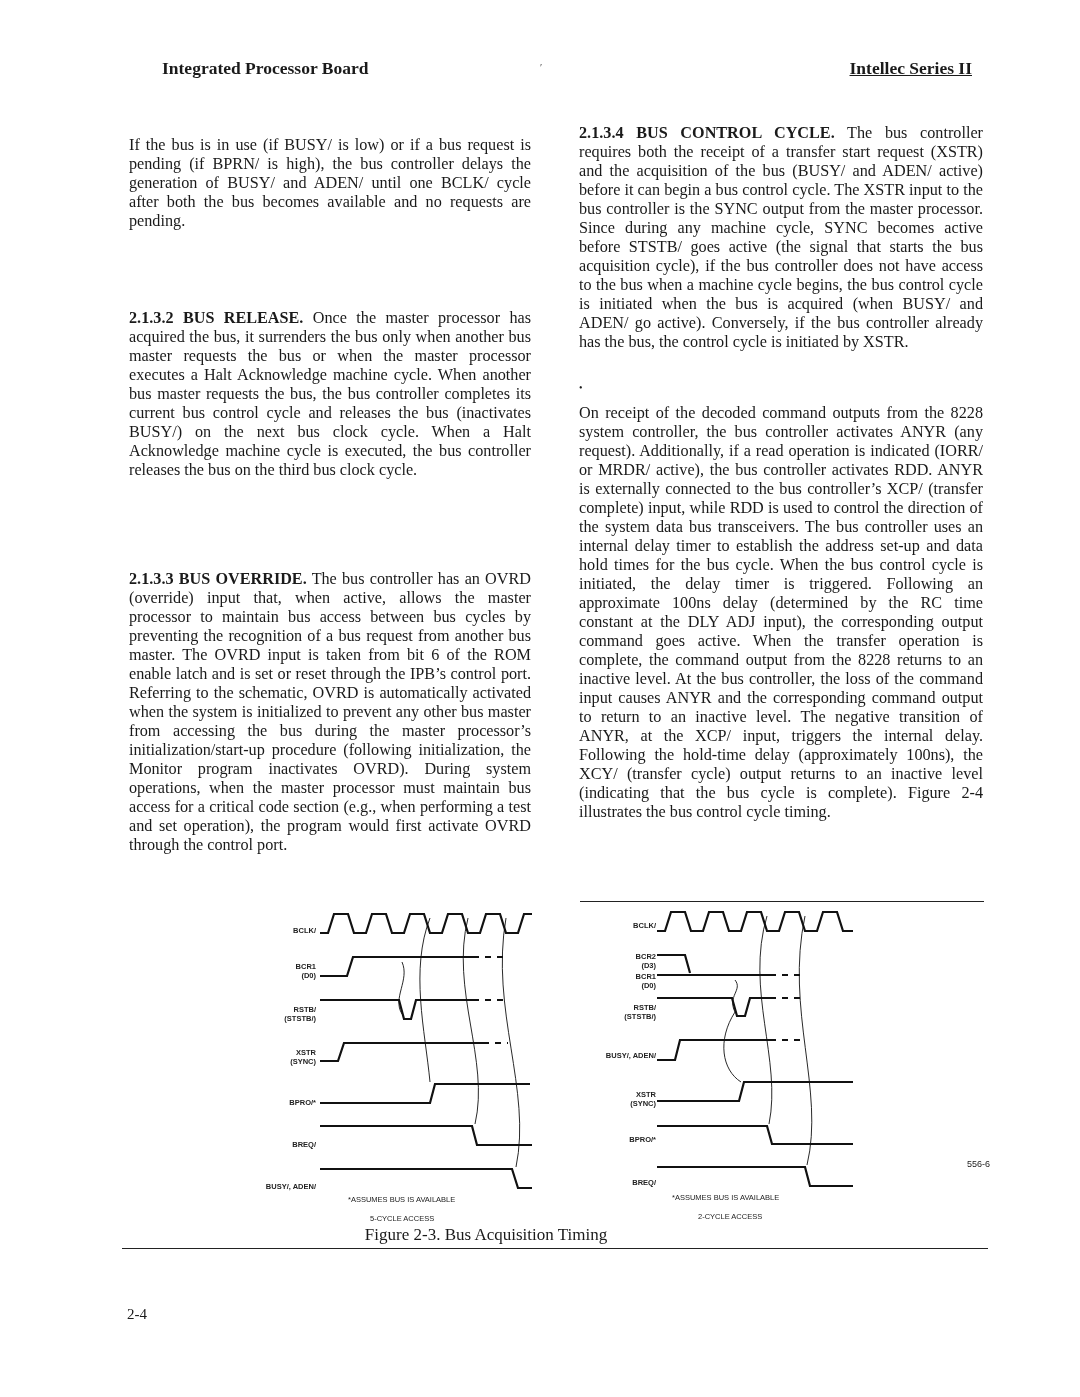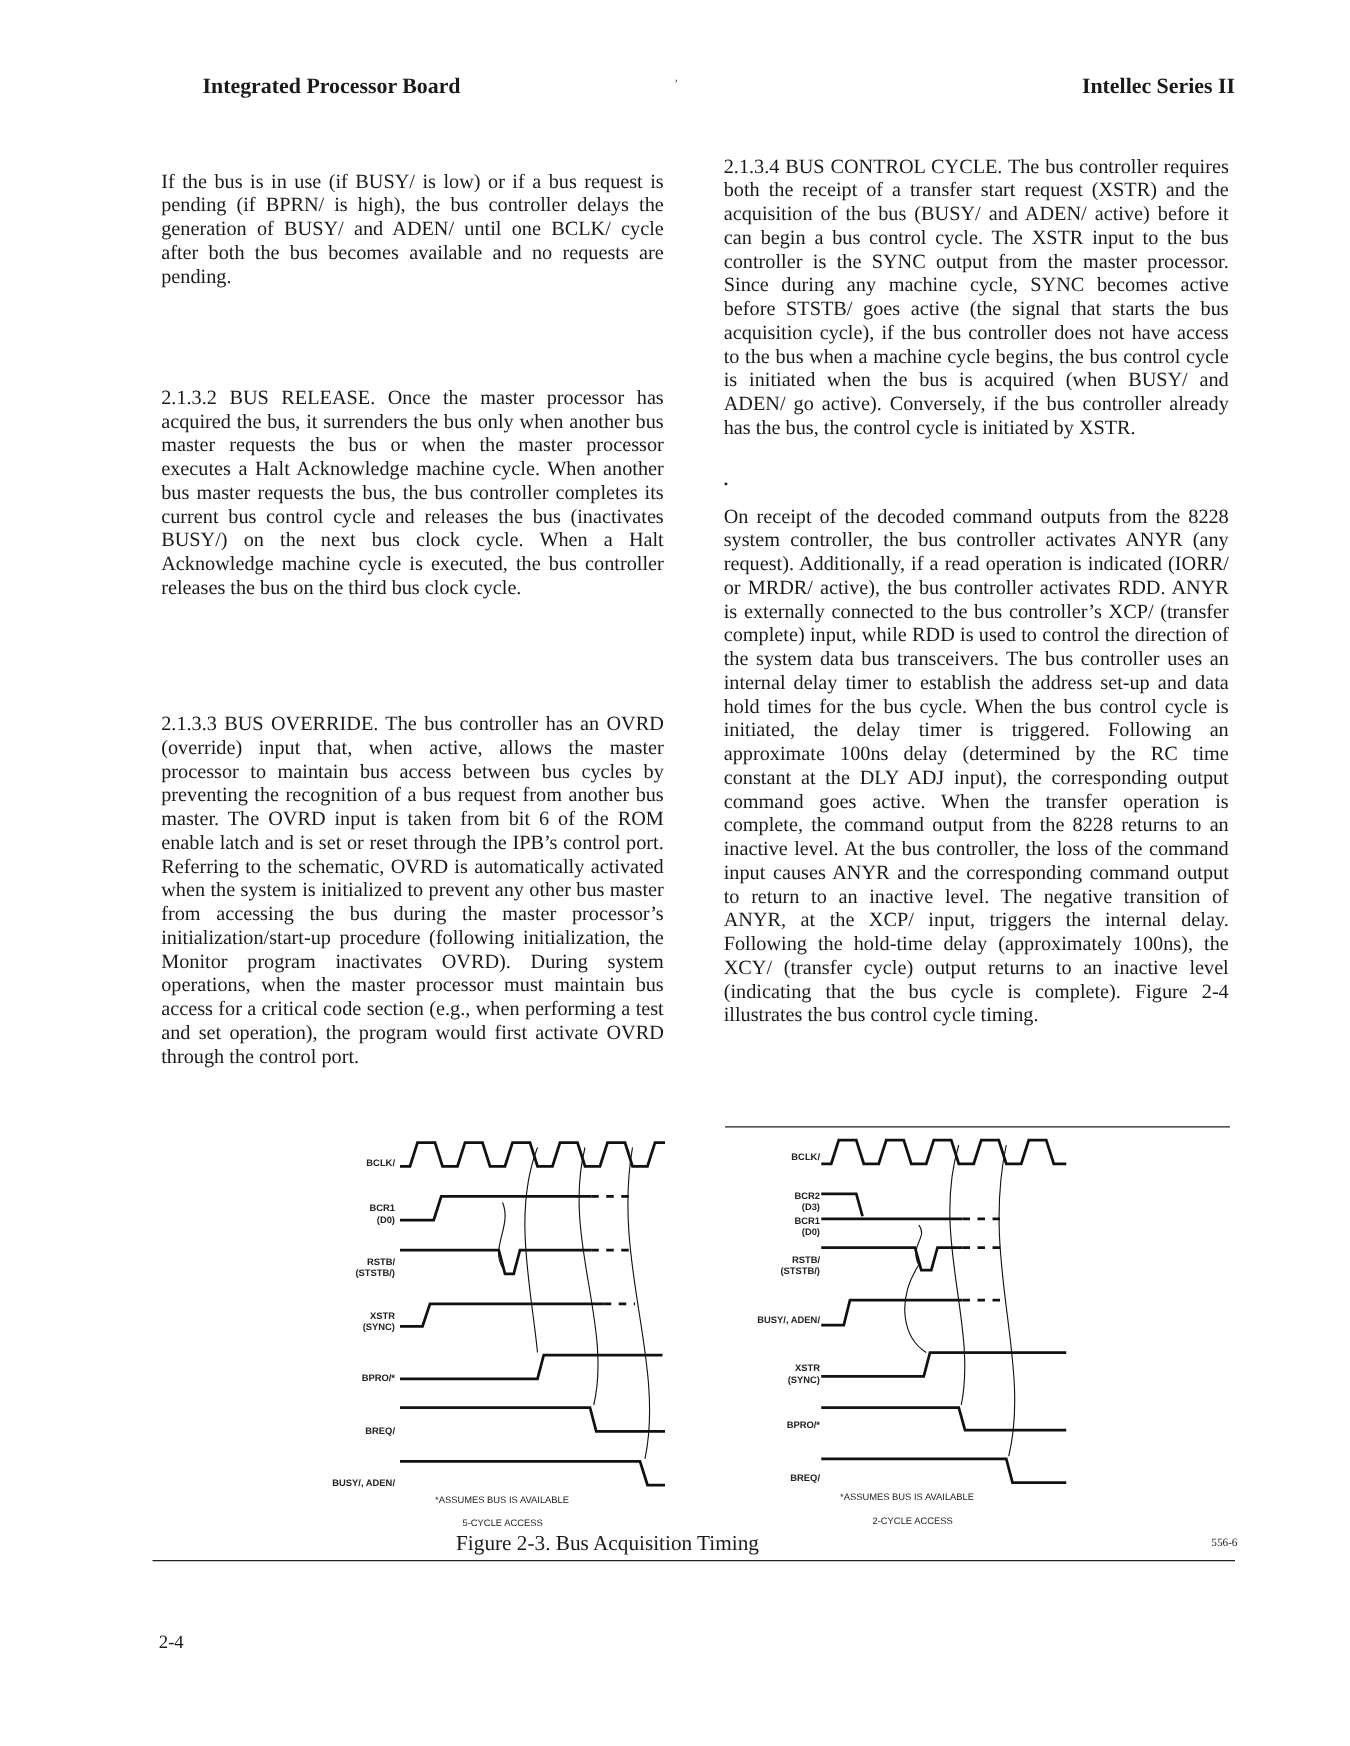--- a/index.html
+++ b/index.html
@@ -1,30 +1,30 @@
 <!DOCTYPE html>
 <html><head>
 <meta charset="utf-8">
 <style>
   html, body { margin: 0; padding: 0; background: #ffffff; }
   body { width: 1080px; height: 1397px; position: relative; overflow: hidden; color: #1a1a1a;
          font-family: "Liberation Serif", "DejaVu Serif", serif; }
   .hdr { position: absolute; top: 58px; font-size: 17.5px; font-weight: bold; margin-left: 35px; }
   .hdr.left { left: 127px; }
-  .hdr.right { right: 92px; }
+  .hdr.right { right: 108px; text-decoration: underline; }
   .tick { position: absolute; left: 540px; top: 62px; font-size: 10px; color: #444; }
   .para { position: absolute; font-size: 16.2px; line-height: 19px; text-align: justify; margin: 0; }
   .col-l { left: 129px; width: 402px; margin-top: 12px; }
   .col-r { left: 579px; width: 404px; }
-  .sec-title { font-weight: normal; font-family: "Liberation Serif", serif; }
+  .sec-title { font-weight: bold; font-family: "Liberation Serif", serif; }
   .rule { position: absolute; height: 0; border-top: 1.5px solid #222; }
   .fig-label { position: absolute; font-family: "Liberation Sans", "DejaVu Sans", sans-serif; font-size: 7.5px; font-weight: bold; text-align: right; line-height: 9px; color: #222; }
   .fig-note { position: absolute; font-family: "Liberation Sans", "DejaVu Sans", sans-serif; font-size: 7.5px; font-weight: normal; color: #222; white-space: nowrap; }
   .fig-caption { position: absolute; top: 1225px; left: 0; width: 972px; text-align: center; font-size: 17px; }
-  .fig-code { position: absolute; top: 1229px; right: 90px; font-family: Liberation Serif, serif; font-size: 9px; padding-left: 28px; }
+  .fig-code { position: absolute; top: 1159px; right: 90px; font-family: Liberation Sans, sans-serif; font-size: 9px; padding-left: 28px; }
   .page-num { position: absolute; left: 127px; top: 1306px; font-size: 15px; }
   svg.timing { position: absolute; overflow: visible; }
   svg.timing path, svg.timing polyline { fill: none; stroke: #111; stroke-width: 2.2; }
   svg.timing .thin { stroke-width: 0.9; }
   svg.timing .dash { stroke-dasharray: 6 6; }
 </style>
 </head>
 <body>
 
 <div class="hdr left">Integrated Processor Board</div>

